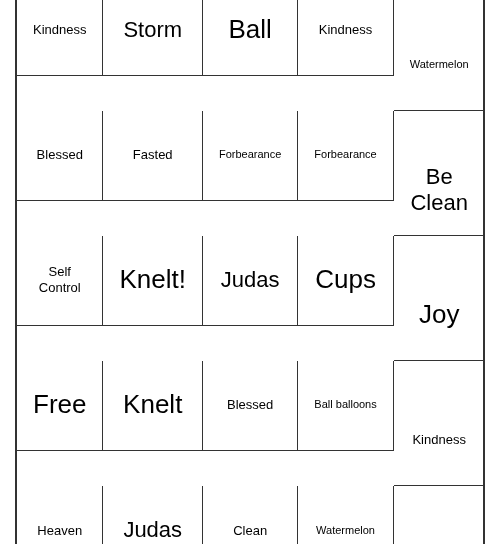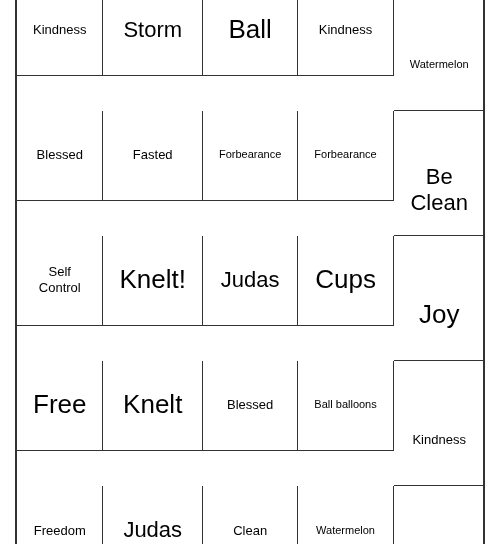--- a/index.html
+++ b/index.html
@@ -153,21 +153,21 @@
       <div class="bingo-cell">
         <span class="size-small">Blessed</span>
       </div>
       <div class="bingo-cell">
         <span class="size-xsmall">Ball balloons</span>
       </div>
       <div class="bingo-cell">
         <span class="size-small">Kindness</span>
       </div>
       <div class="bingo-cell">
-        <span class="size-small">Freedom</span>
+        <span class="size-small">Heaven</span>
       </div>
       <div class="bingo-cell">
         <span class="size-medium">Judas</span>
       </div>
       <div class="bingo-cell">
         <span class="size-small">Clean</span>
       </div>
       <div class="bingo-cell">
         <span class="size-xsmall">Watermelon</span>
       </div>

